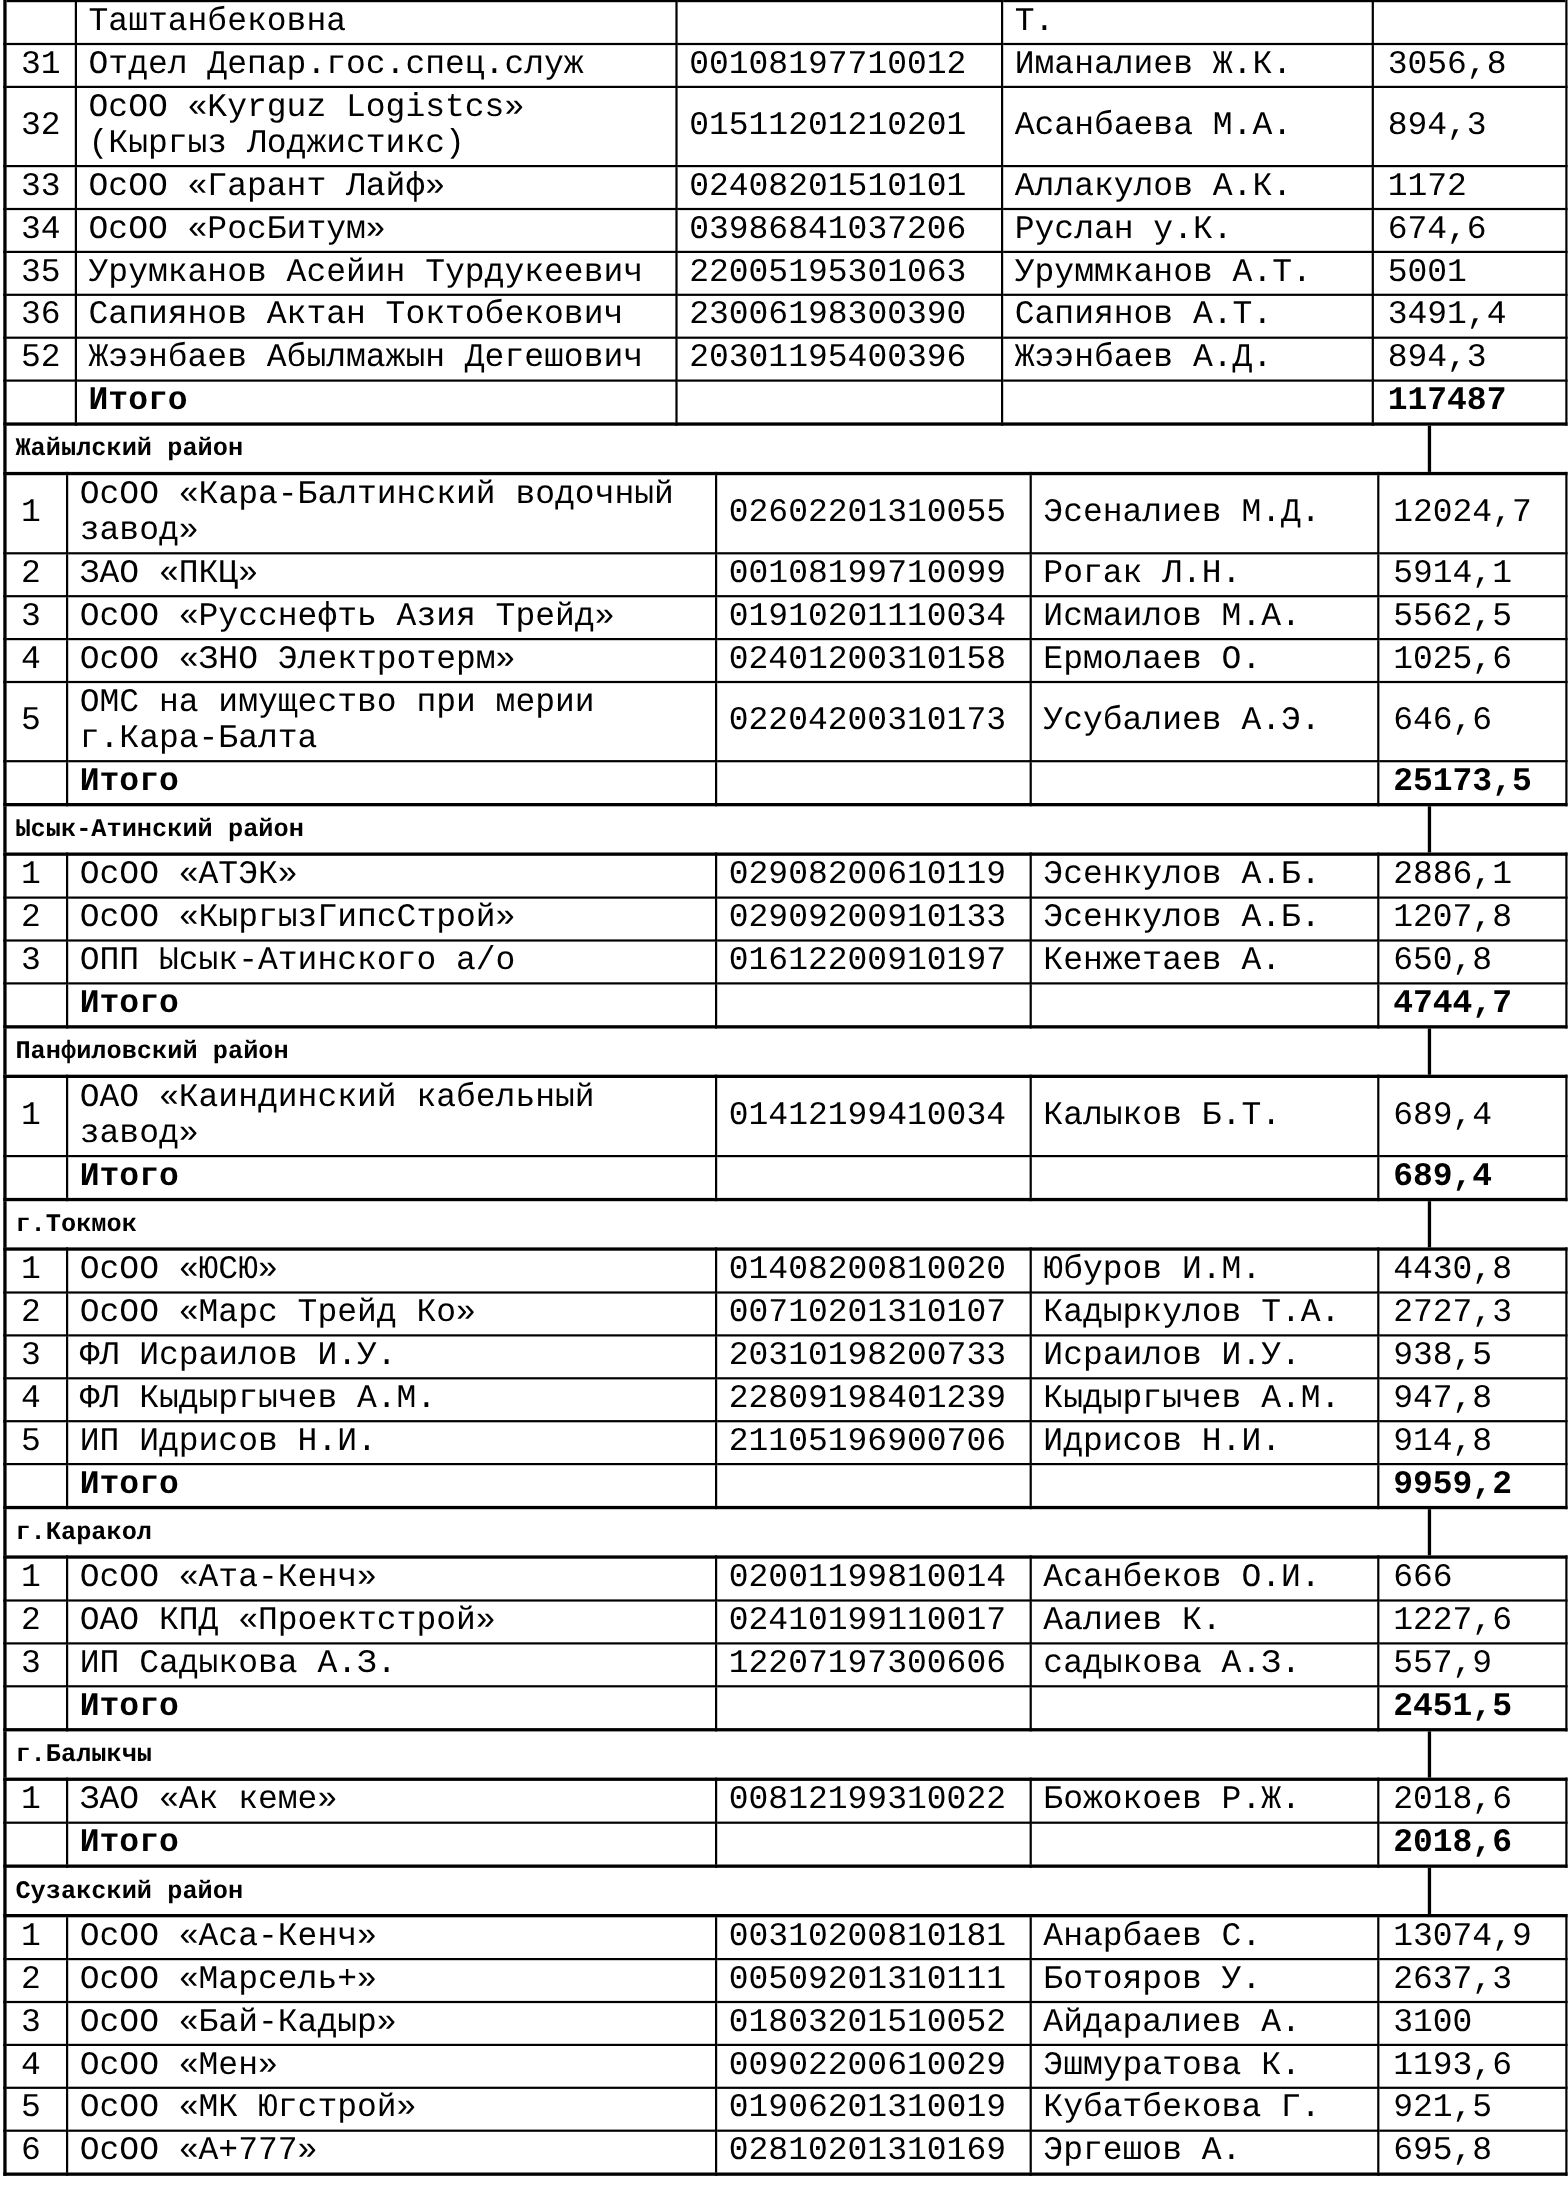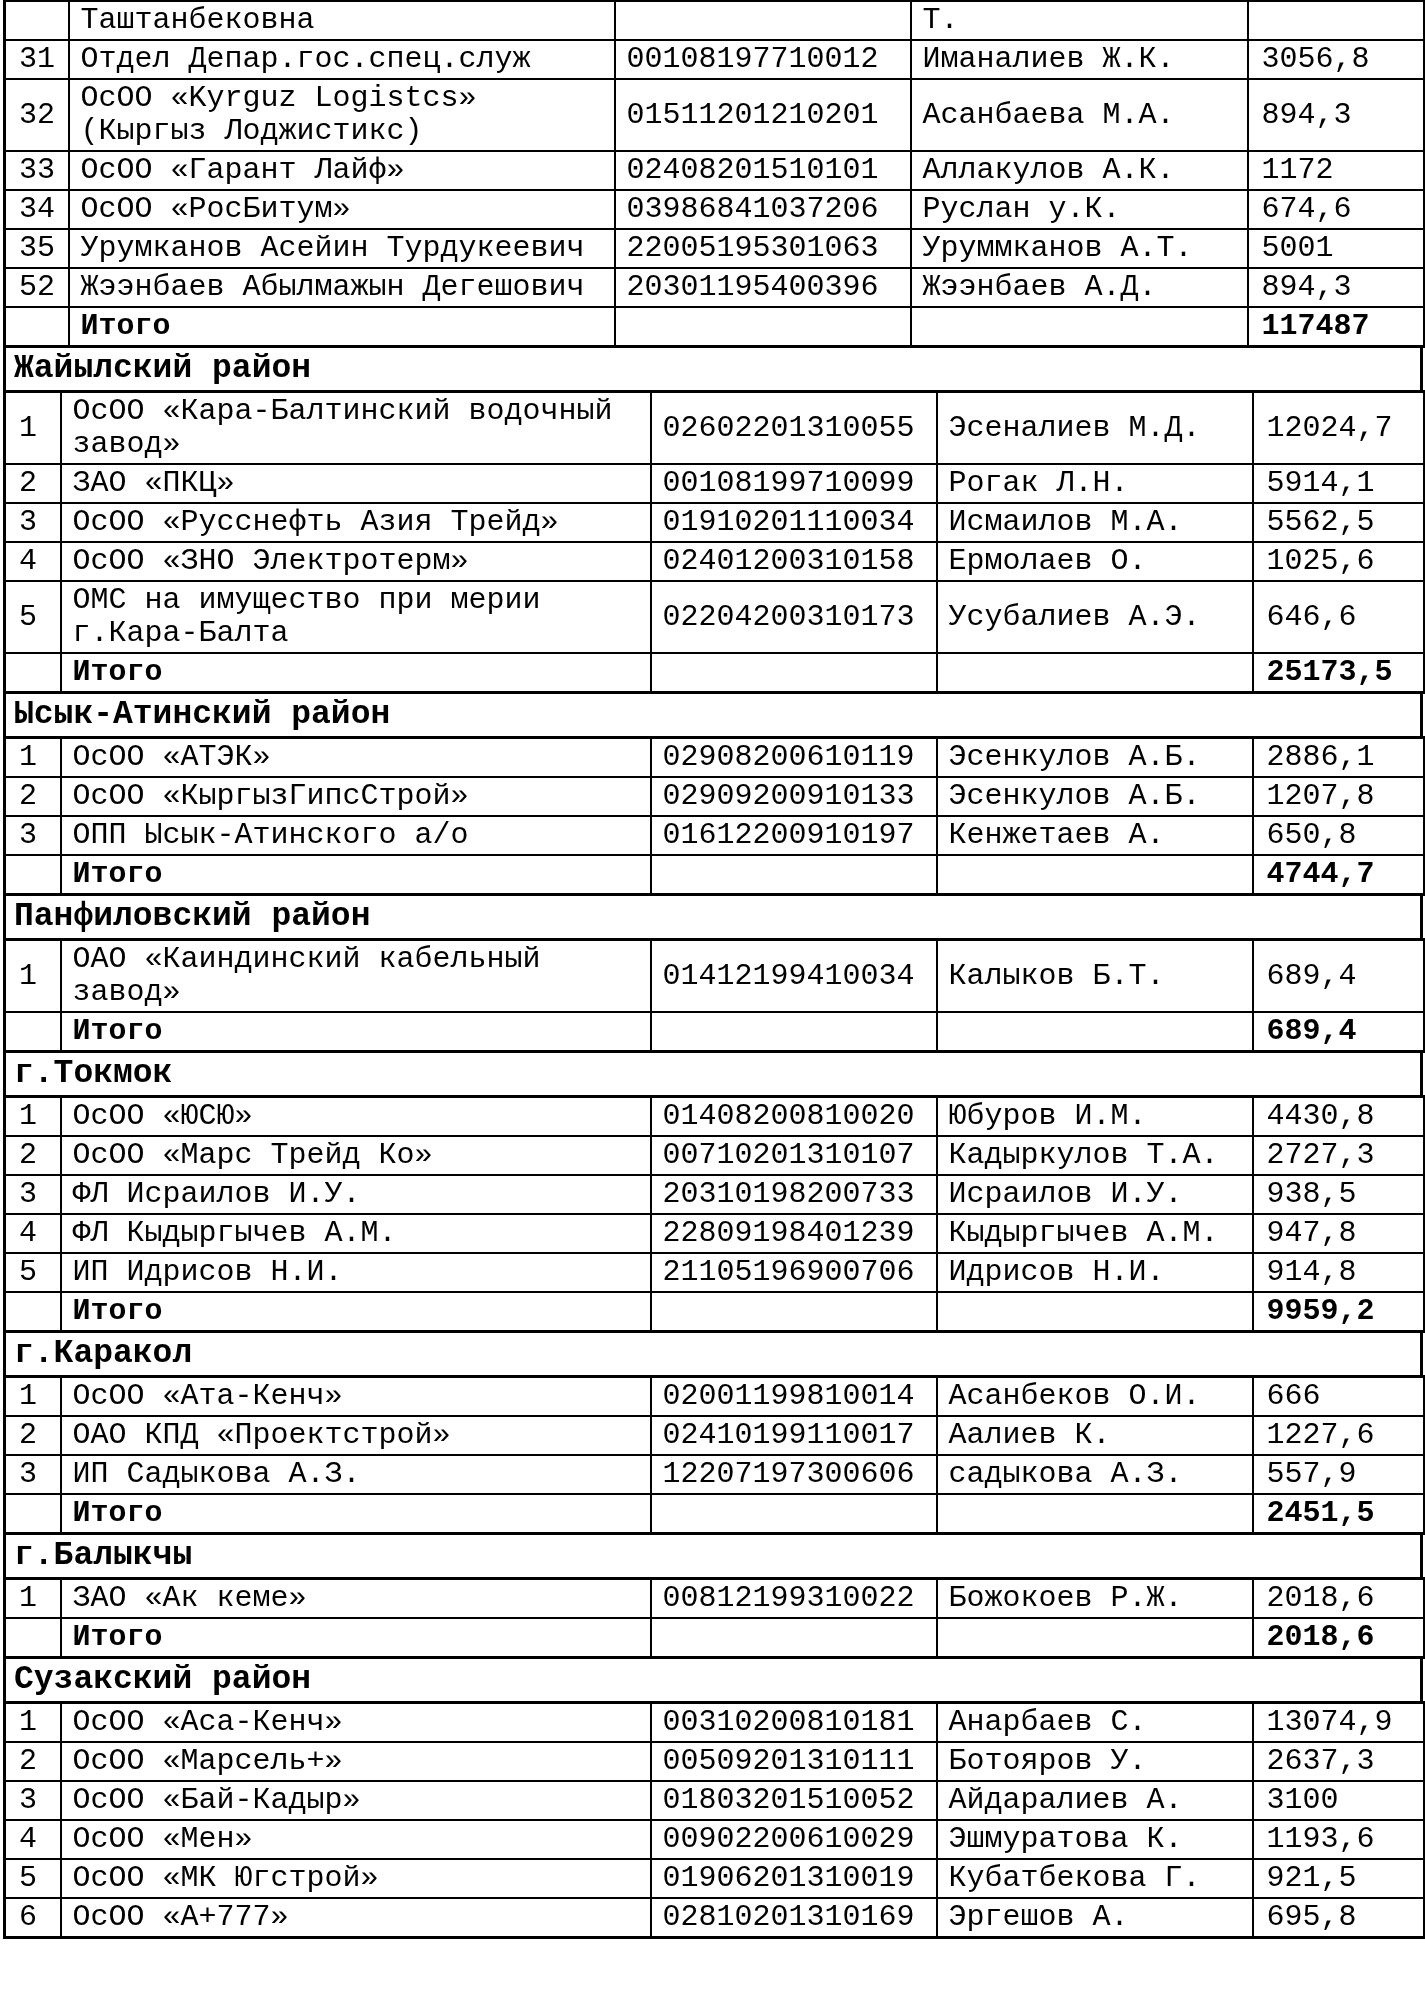--- a/index.html
+++ b/index.html
@@ -46,26 +46,26 @@
   table.profile-b col.c0 { width: 56px; }
   table.profile-b col.c1 { width: 590px; }
   table.profile-b col.c2 { width: 286px; }
   table.profile-b col.c3 { width: 316px; }
   table.profile-b col.c4 { width: 172px; }
   tr.total-row td.name, tr.total-row td.amount,
   tr.grand-row td.name, tr.grand-row td.amount {
     font-weight: bold;
   }
   .section-header {
-    width: 1420px;
+    width: 1298px;
     box-sizing: border-box;
     border-left: 3px solid #000;
     border-right: 3px solid #000;
     font-weight: bold;
-    font-size: 33px;
+    font-size: 23px;
     line-height: 34px;
     padding: 4px 12px 4px 8px;
     white-space: pre;
   }
 </style>
 </head>
 <body>
 
 <div class="page">
   <div id="doc">
@@ -115,20 +115,27 @@
             <td class="amount">674,6</td>
           </tr>
           <tr class="data-row">
             <td class="num">35</td>
             <td class="name">Урумканов Асейин Турдукеевич</td>
             <td class="id">22005195301063</td>
             <td class="person">Уруммканов А.Т.</td>
             <td class="amount">5001</td>
           </tr>
           <tr class="data-row">
+            <td class="num">36</td>
+            <td class="name">Сапиянов Актан Токтобекович</td>
+            <td class="id">23006198300390</td>
+            <td class="person">Сапиянов А.Т.</td>
+            <td class="amount">3491,4</td>
+          </tr>
+          <tr class="data-row">
             <td class="num">52</td>
             <td class="name">Жээнбаев Абылмажын Дегешович</td>
             <td class="id">20301195400396</td>
             <td class="person">Жээнбаев А.Д.</td>
             <td class="amount">894,3</td>
           </tr>
           <tr class="total-row">
             <td class="num"></td>
             <td class="name">Итого</td>
             <td class="id"></td>

